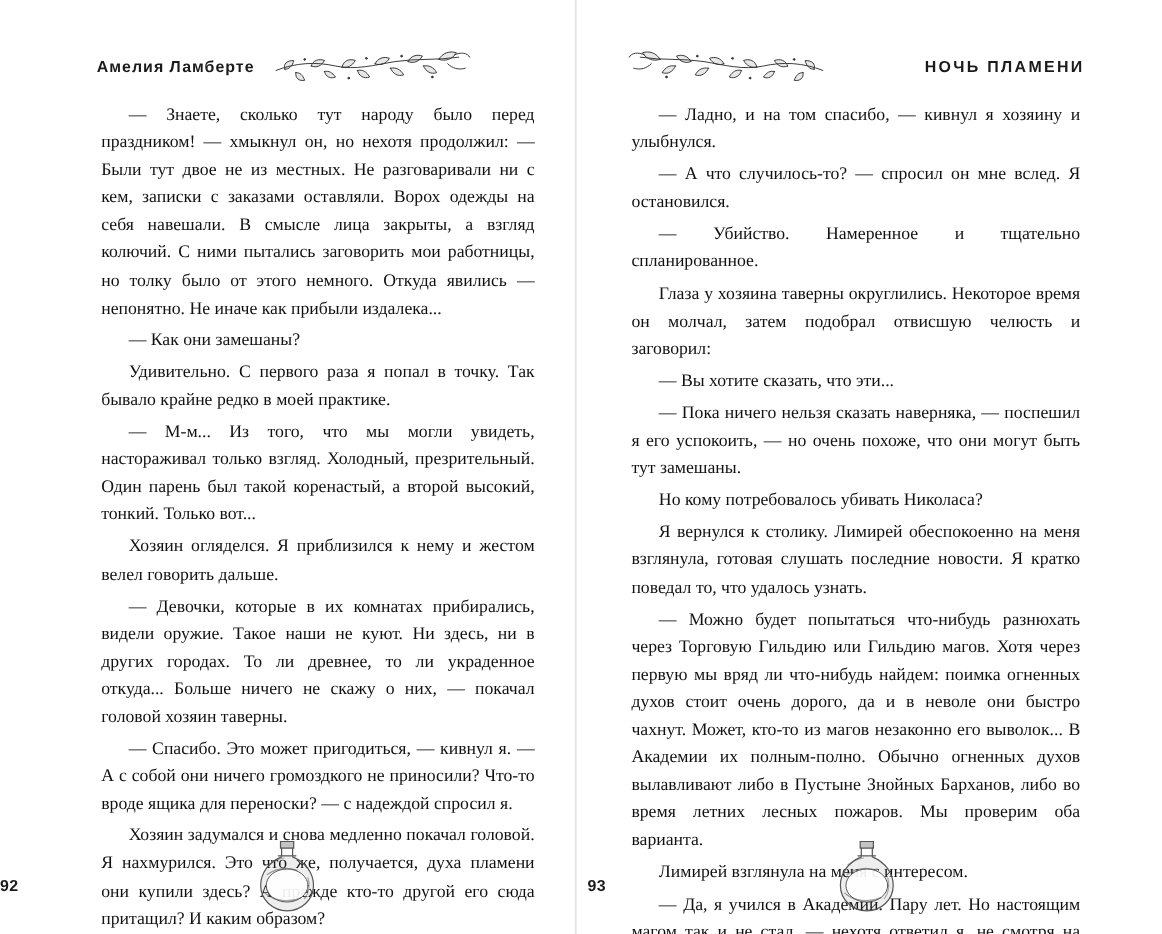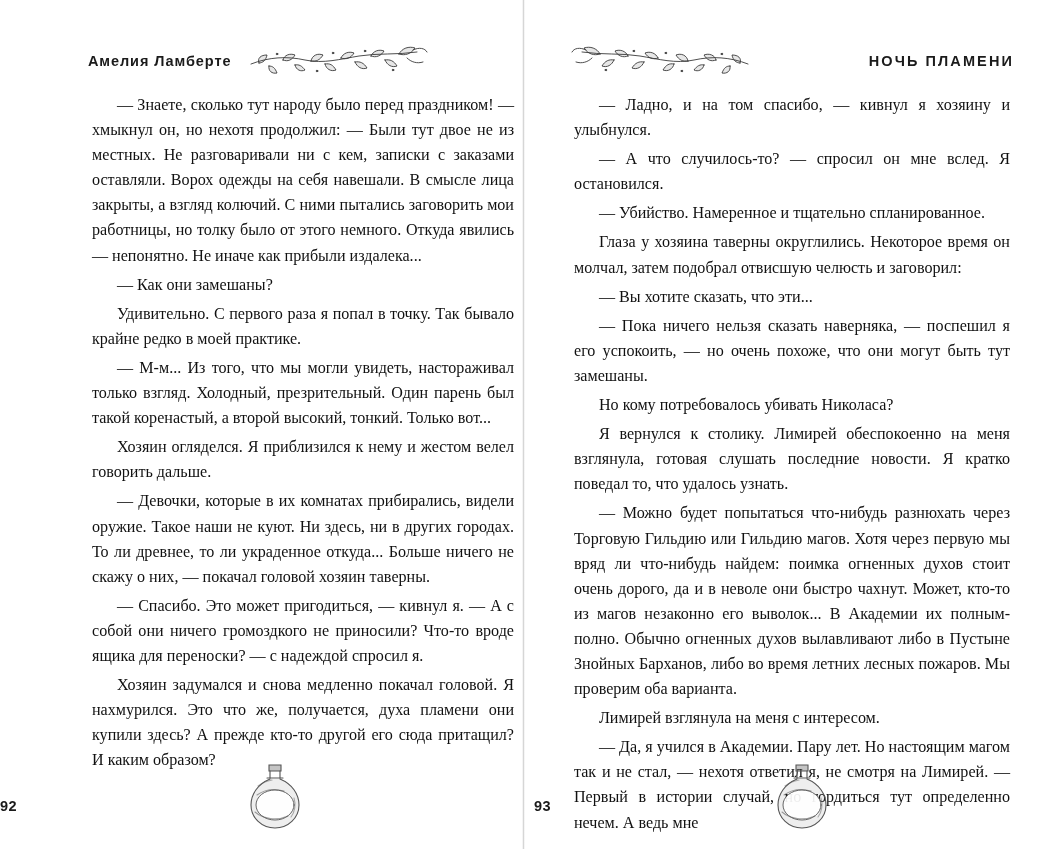--- a/index.html
+++ b/index.html
@@ -21,21 +21,20 @@
     bottom: 0;
     left: 522px;
     width: 3px;
     background: linear-gradient(to right, #ffffff 0%, #e8e8e8 35%, #d6d6d6 50%, #eeeeee 70%, #ffffff 100%);
   }
   .page {
     position: absolute;
     top: 0;
     height: 849px;
     width: 522px;
-    padding-left: 28px;
   }
   .page-left  { left: 0; }
   .page-right { left: 534px; width: 522px; }
 
   .page-inner {
     position: absolute;
     left: 88px;
     right: 32px;
     top: 44px;
   }

